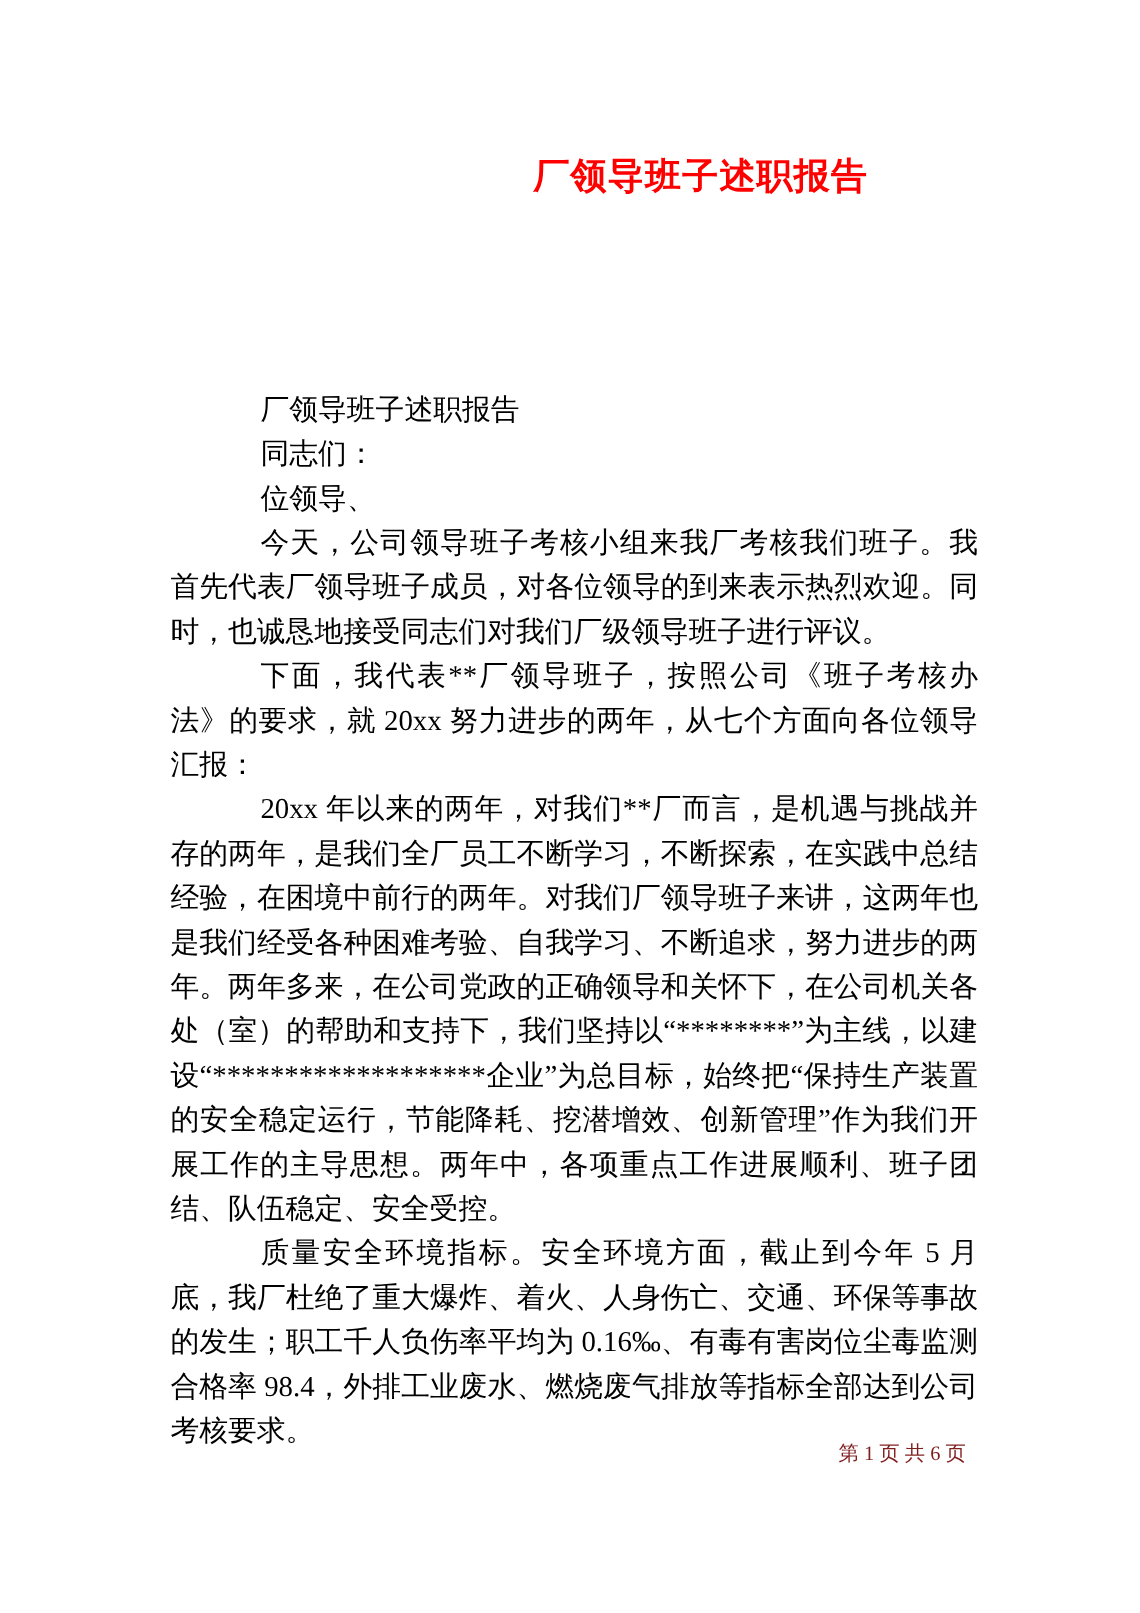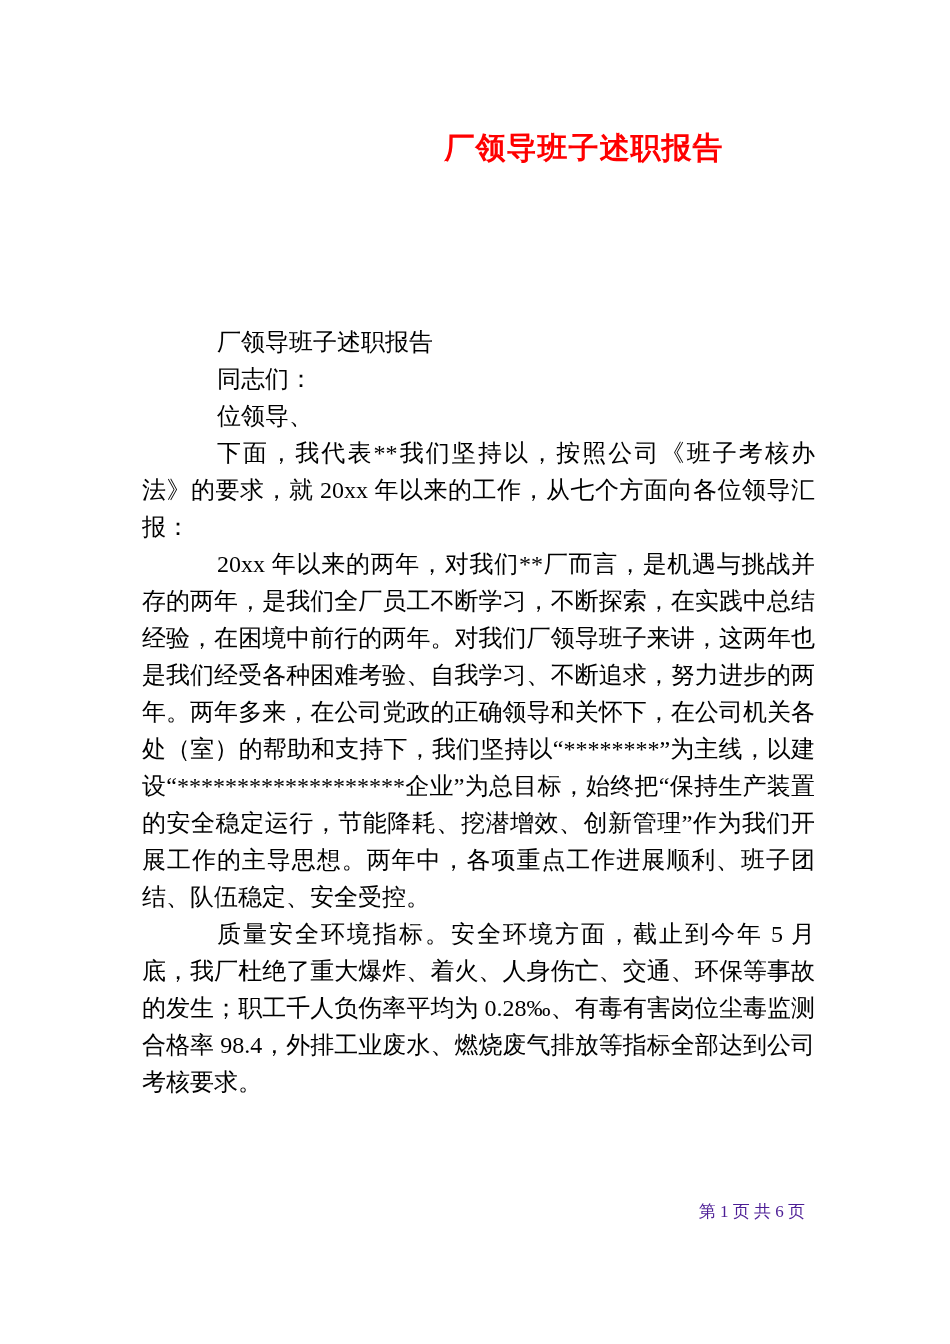--- a/index.html
+++ b/index.html
@@ -51,35 +51,36 @@
     padding: 0;
     text-indent: 75px;
     word-break: break-all;
   }
   .doc-footer {
     position: absolute;
     top: 1202px;
     right: 145px;
     font-size: 17px;
     line-height: 20px;
-    color: #4c1d95;
+    color: #7f1d1d;
     white-space: nowrap;
   }
 </style>
 </head>
 <body>
 
 <div class="page">
 
   <h1 class="doc-title">厂领导班子述职报告</h1>
 
   <div class="doc-body">
     <p>厂领导班子述职报告</p>
     <p>同志们：</p>
     <p>位领导、</p>
-    <p>下面，我代表**我们坚持以，按照公司《班子考核办法》的要求，就 20xx 年以来的工作，从七个方面向各位领导汇报：</p>
+    <p>今天，公司领导班子考核小组来我厂考核我们班子。我首先代表厂领导班子成员，对各位领导的到来表示热烈欢迎。同时，也诚恳地接受同志们对我们厂级领导班子进行评议。</p>
+    <p>下面，我代表**厂领导班子，按照公司《班子考核办法》的要求，就 20xx 努力进步的两年，从七个方面向各位领导汇报：</p>
     <p>20xx 年以来的两年，对我们**厂而言，是机遇与挑战并存的两年，是我们全厂员工不断学习，不断探索，在实践中总结经验，在困境中前行的两年。对我们厂领导班子来讲，这两年也是我们经受各种困难考验、自我学习、不断追求，努力进步的两年。两年多来，在公司党政的正确领导和关怀下，在公司机关各处（室）的帮助和支持下，我们坚持以“********”为主线，以建设“*******************企业”为总目标，始终把“保持生产装置的安全稳定运行，节能降耗、挖潜增效、创新管理”作为我们开展工作的主导思想。两年中，各项重点工作进展顺利、班子团结、队伍稳定、安全受控。</p>
-    <p>质量安全环境指标。安全环境方面，截止到今年 5 月底，我厂杜绝了重大爆炸、着火、人身伤亡、交通、环保等事故的发生；职工千人负伤率平均为 0.28‰、有毒有害岗位尘毒监测合格率 98.4，外排工业废水、燃烧废气排放等指标全部达到公司考核要求。</p>
+    <p>质量安全环境指标。安全环境方面，截止到今年 5 月底，我厂杜绝了重大爆炸、着火、人身伤亡、交通、环保等事故的发生；职工千人负伤率平均为 0.16‰、有毒有害岗位尘毒监测合格率 98.4，外排工业废水、燃烧废气排放等指标全部达到公司考核要求。</p>
   </div>
 
   <div class="doc-footer">第 1 页 共 6 页</div>
 
 </div>
 
 </body></html>

